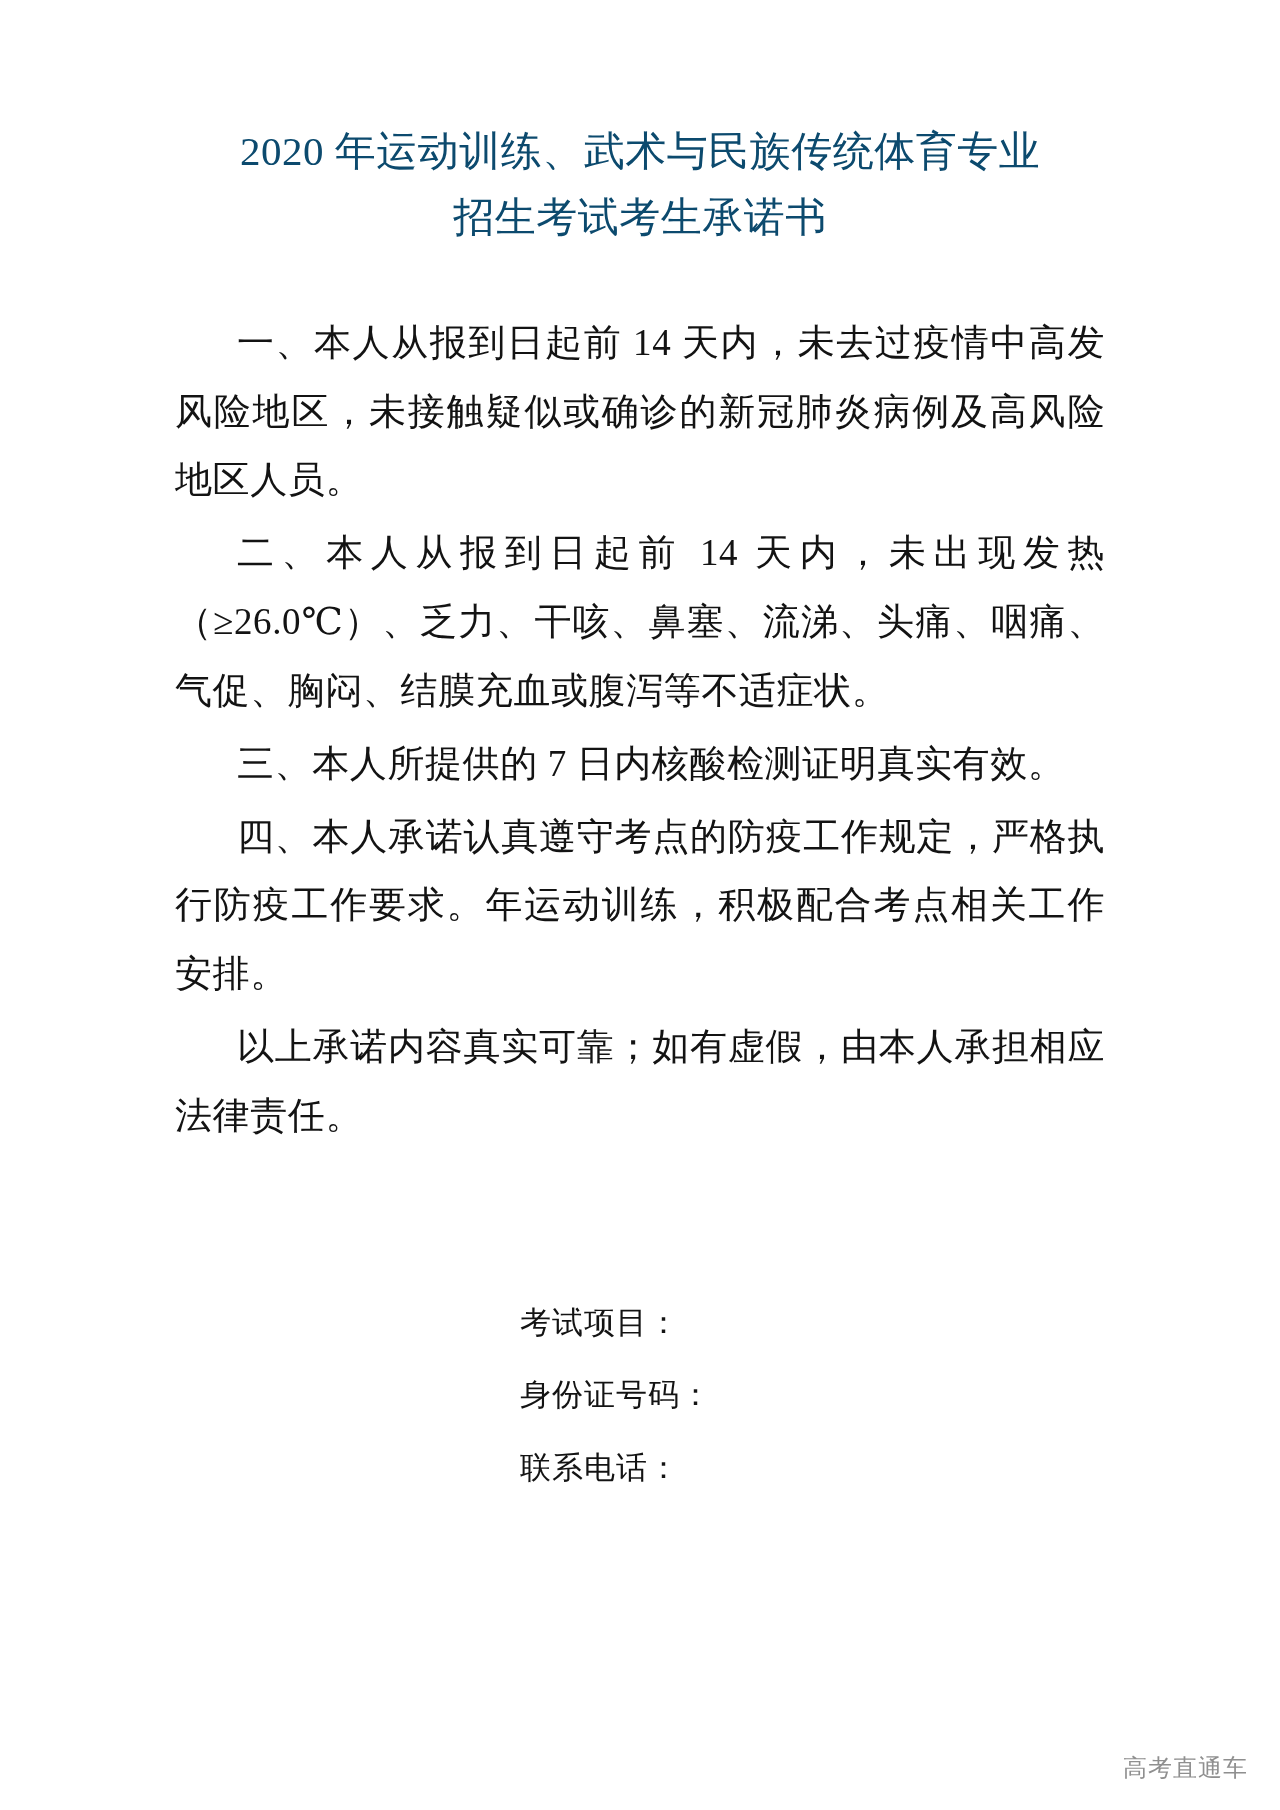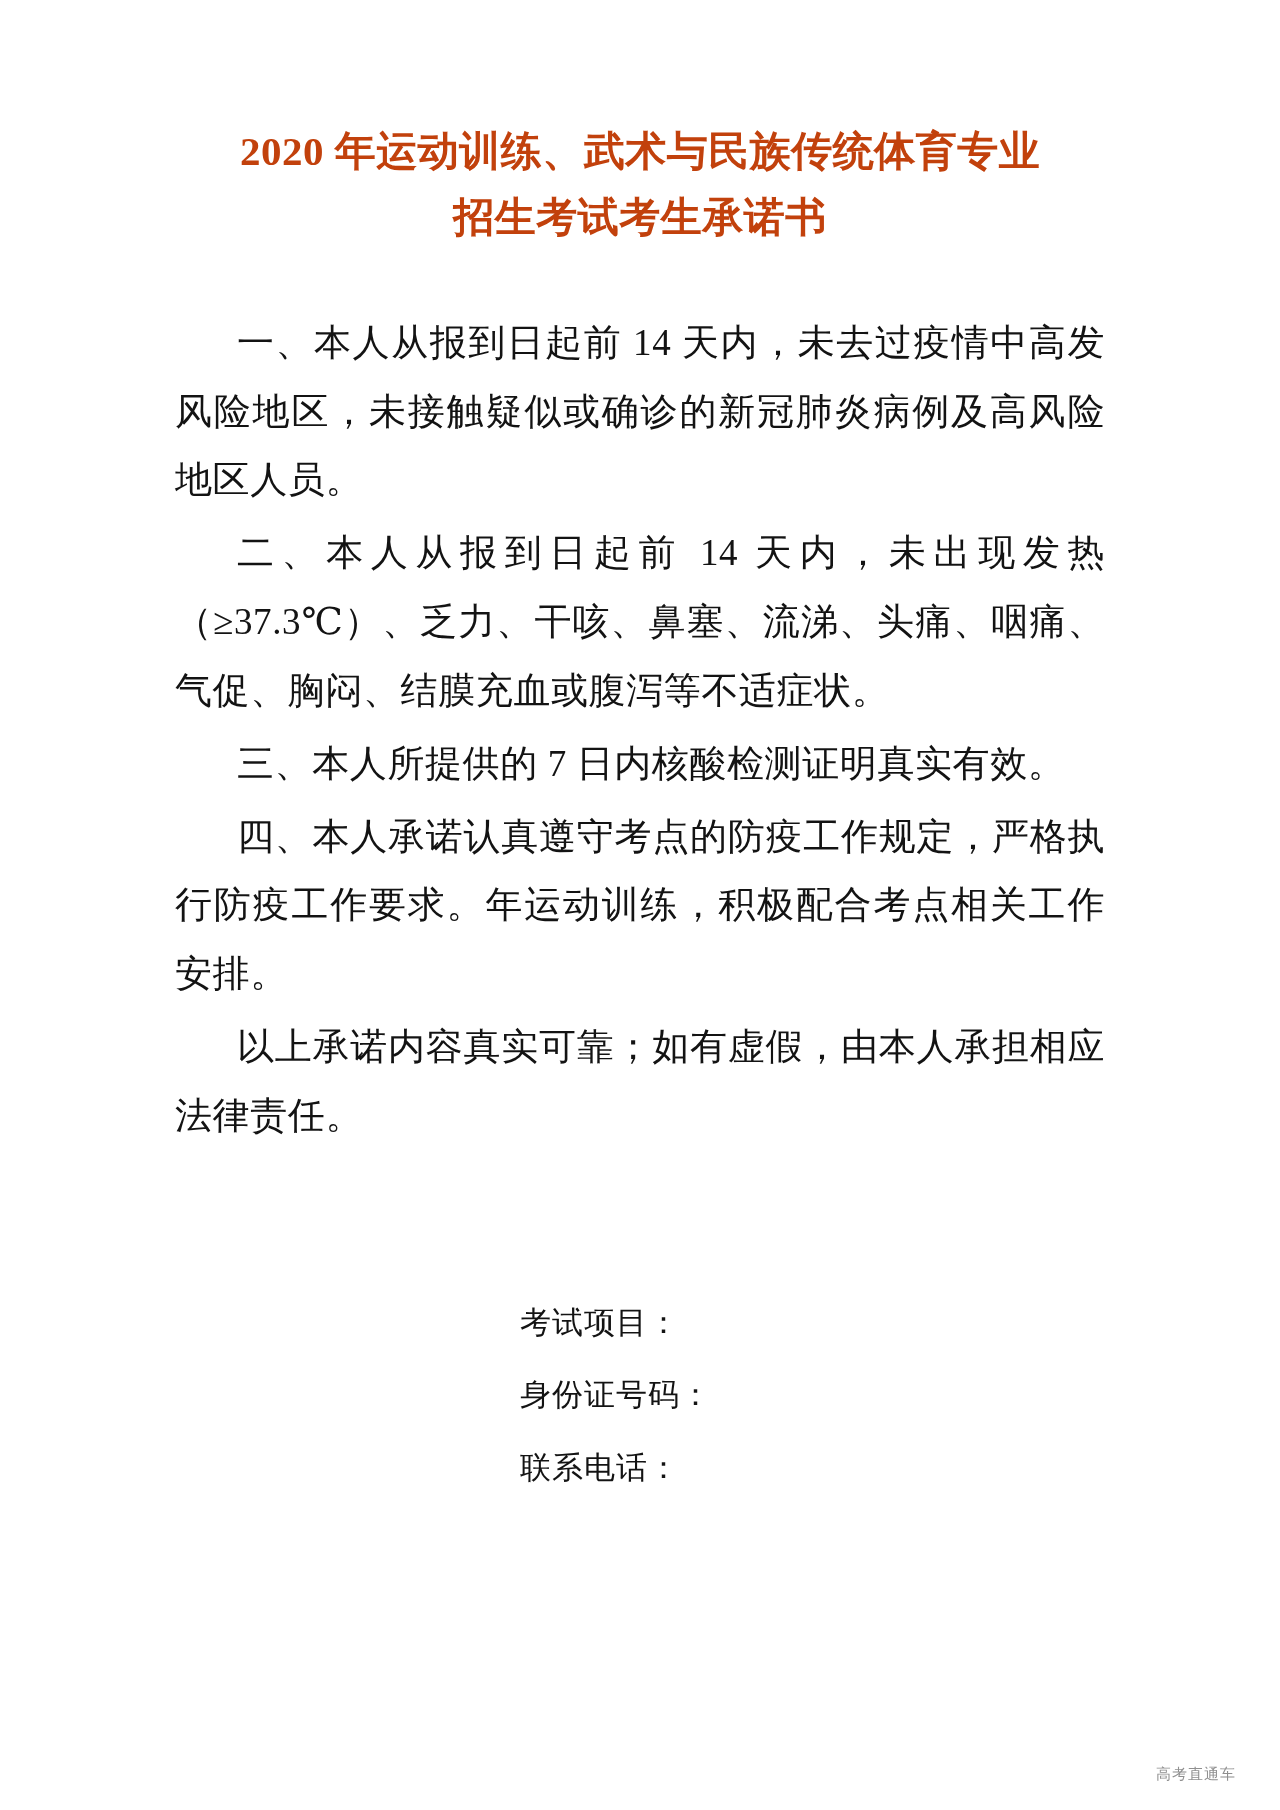--- a/index.html
+++ b/index.html
@@ -25,24 +25,24 @@
     box-sizing: border-box;
     padding: 0;
   }
 
   .doc-title {
     width: 920px;
     margin: 0 auto;
     padding-top: 118px;
     text-align: center;
     font-size: 41px;
-    font-weight: bold;
+    font-weight: normal;
     line-height: 1.62;
     letter-spacing: 0.5px;
-    color: #c2410c;
+    color: #0c4a6e;
   }
   .doc-title .line {
     display: block;
     white-space: nowrap;
   }
 
   .body-block {
     width: 930px;
     margin: 0 auto;
     padding-top: 58px;
@@ -69,41 +69,41 @@
     font-size: 31px;
     line-height: 2.35;
     color: #131313;
     padding-left: 345px;
     letter-spacing: 1px;
     white-space: pre;
   }
 
   .watermark {
     position: absolute;
-    right: 44px;
+    right: 32px;
     bottom: 26px;
-    font-size: 15px;
+    font-size: 24px;
     color: #8f8f8f;
     font-family: "Liberation Sans", sans-serif;
     letter-spacing: 1px;
   }
 </style>
 </head>
 <body>
 
 <div class="page">
 
   <div class="doc-title">
     <span class="line">2020 年运动训练、武术与民族传统体育专业</span>
     <span class="line">招生考试考生承诺书</span>
   </div>
 
   <div class="body-block">
     <p class="para">一、本人从报到日起前 14 天内，未去过疫情中高发风险地区，未接触疑似或确诊的新冠肺炎病例及高风险地区人员。</p>
-    <p class="para">二、本人从报到日起前 14 天内，未出现发热（≥37.3℃）、乏力、干咳、鼻塞、流涕、头痛、咽痛、气促、胸闷、结膜充血或腹泻等不适症状。</p>
+    <p class="para">二、本人从报到日起前 14 天内，未出现发热（≥26.0℃）、乏力、干咳、鼻塞、流涕、头痛、咽痛、气促、胸闷、结膜充血或腹泻等不适症状。</p>
     <p class="para">三、本人所提供的 7 日内核酸检测证明真实有效。</p>
     <p class="para">四、本人承诺认真遵守考点的防疫工作规定，严格执行防疫工作要求。年运动训练，积极配合考点相关工作安排。</p>
     <p class="para">以上承诺内容真实可靠；如有虚假，由本人承担相应法律责任。</p>
   </div>
 
   <div class="sign-block">
     <div class="sign-row">考试项目：</div>
     <div class="sign-row">身份证号码：</div>
     <div class="sign-row">联系电话：</div>
   </div>

